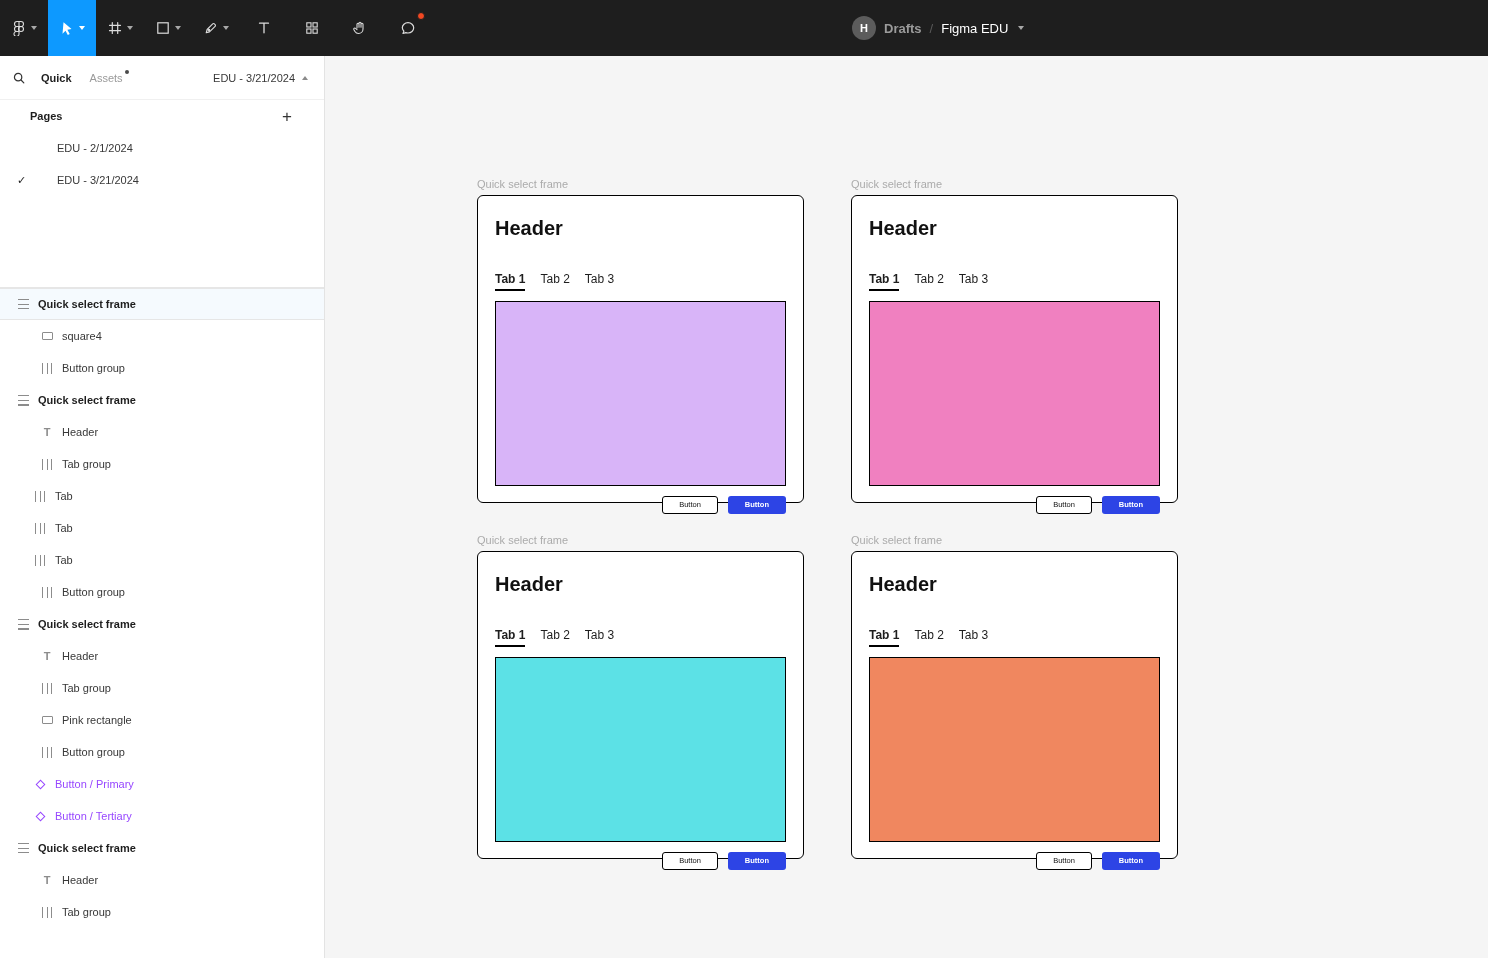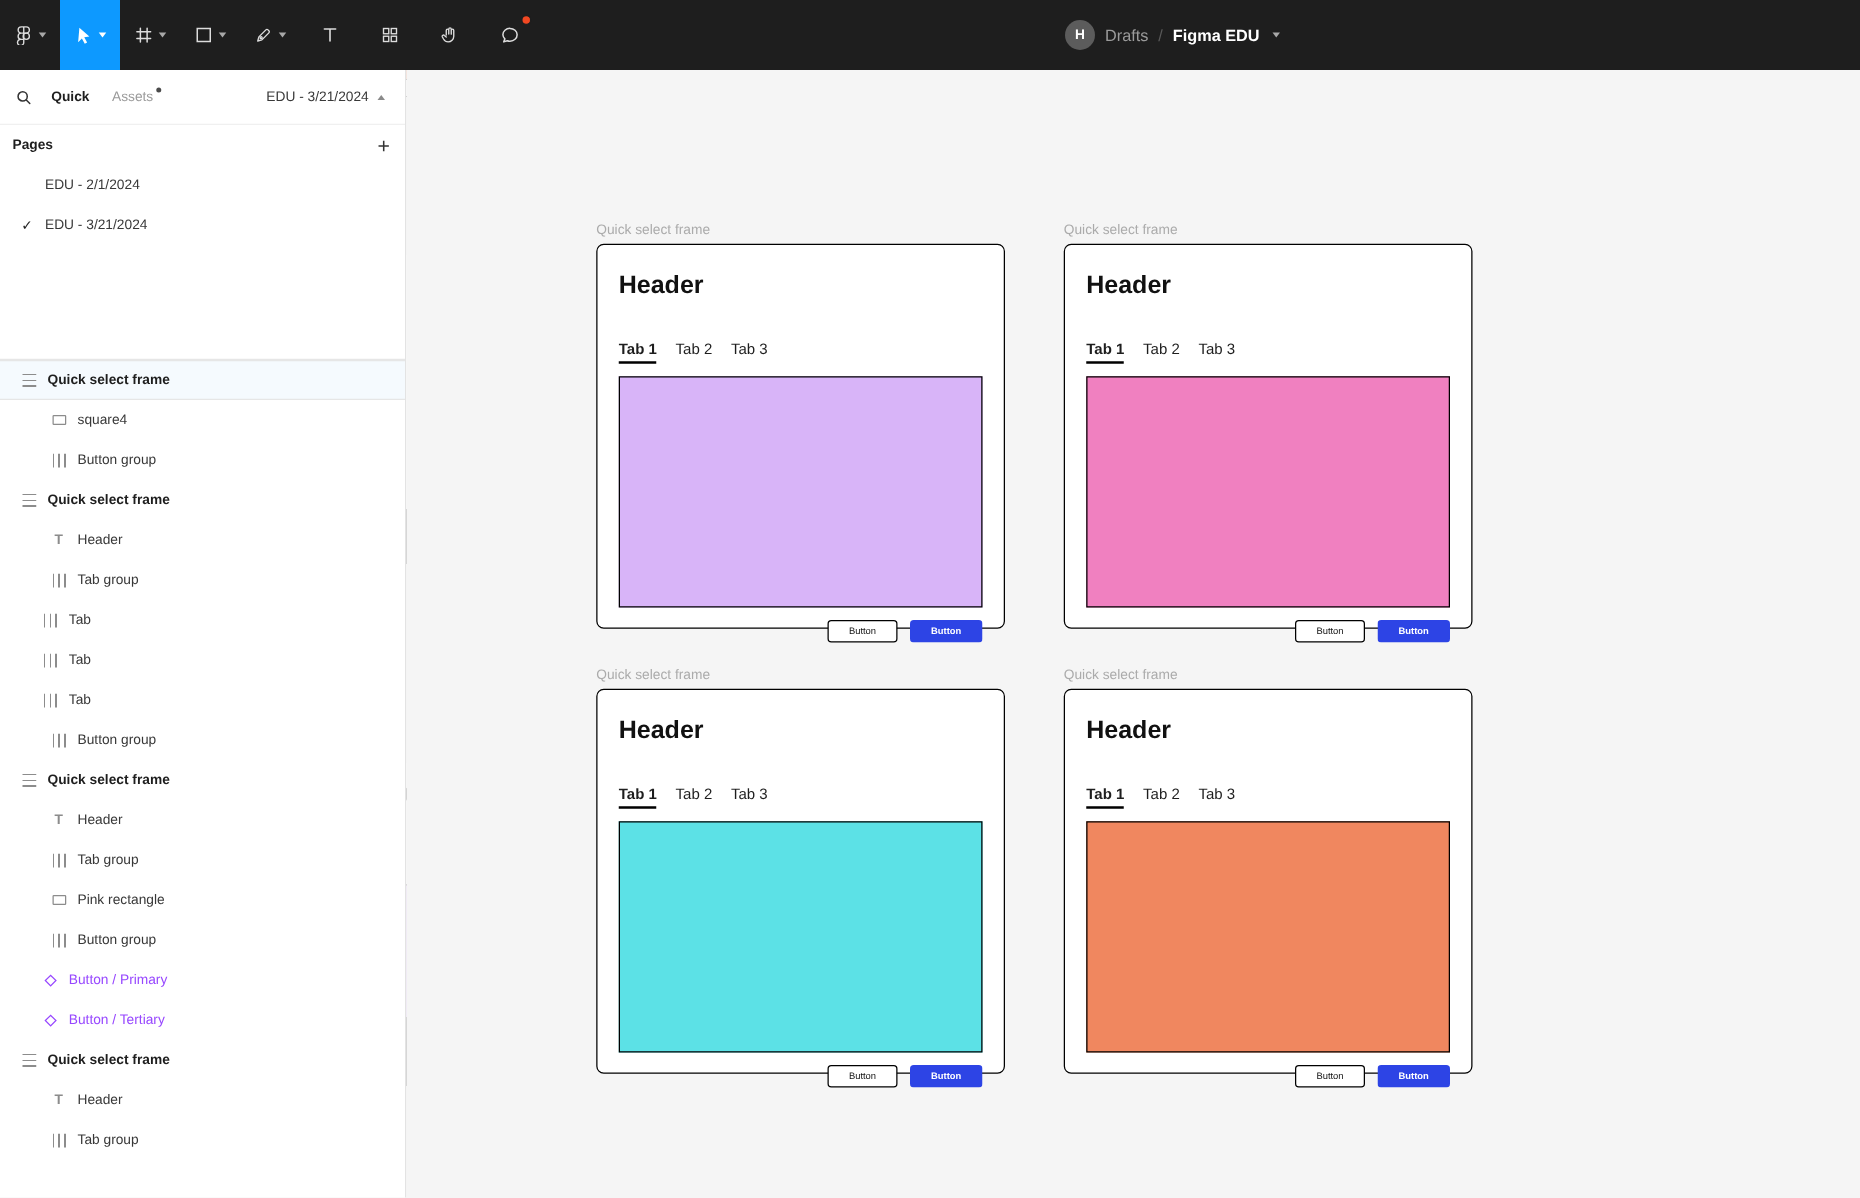--- a/index.html
+++ b/index.html
@@ -15,43 +15,43 @@
   .tool.selected{background:#0D99FF;}
   .tool-icon{display:flex;align-items:center;justify-content:center;}
   .chev-down{width:0;height:0;border-left:3.5px solid transparent;border-right:3.5px solid transparent;
     border-top:4px solid #a8a8a8;margin-left:1px;}
   .tool.selected .chev-down{border-top-color:#fff;}
   .badge{position:absolute;top:12px;right:7px;width:8px;height:8px;border-radius:50%;
     background:#F24822;border:1.5px solid #1E1E1E;}
   .file-info{position:absolute;left:852px;top:0;height:56px;display:flex;align-items:center;gap:8px;}
   .avatar{width:24px;height:24px;border-radius:50%;background:#5c5c5c;color:#fff;font-size:11px;
     display:flex;align-items:center;justify-content:center;font-weight:600;}
-  .crumb-drafts{color:#9b9b9b;font-size:13px;cursor:pointer;}
+  .crumb-drafts{color:#9b9b9b;font-size:13px;cursor:pointer;font-weight:bold;}
   .crumb-sep{color:#5a5a5a;font-size:13px;}
-  .file-name{color:#fff;font-size:13px;font-weight:700;cursor:pointer;}
+  .file-name{color:#fff;font-size:13px;font-weight:400;cursor:pointer;}
   .chev-file{width:0;height:0;border-left:3.5px solid transparent;border-right:3.5px solid transparent;
     border-top:4px solid #a8a8a8;margin-left:2px;cursor:pointer;}
 
   
   .sidebar{position:fixed;top:56px;left:0;width:325px;bottom:0;background:#fff;
     border-right:1px solid #E3E3E3;display:flex;flex-direction:column;font-size:11px;color:#333;}
   .sidebar-header{height:44px;display:flex;align-items:center;padding:0 12px;gap:8px;
     flex:0 0 auto;border-bottom:1px solid #F0F0F0;}
   .search-btn{display:flex;align-items:center;cursor:pointer;margin-right:2px;}
   .side-tab{font-size:11px;color:#9a9a9a;font-weight:500;cursor:pointer;padding:4px 5px;position:relative;}
   .side-tab.active{color:#1e1e1e;font-weight:600;}
   .assets-dot{position:absolute;top:2px;right:-1px;width:4px;height:4px;border-radius:50%;background:#4a4a4a;}
   .page-indicator{margin-left:auto;display:flex;align-items:center;gap:7px;color:#383838;cursor:pointer;padding-right:4px;}
   .caret-up{width:0;height:0;border-left:3.5px solid transparent;border-right:3.5px solid transparent;
     border-bottom:4px solid #8a8a8a;}
 
   .pages-section{height:188px;display:flex;flex-direction:column;border-bottom:1px solid #E6E6E6;flex:0 0 auto;}
-  .pages-header{height:32px;display:flex;align-items:center;padding:0 10px;font-weight:600;color:#1e1e1e;}
+  .pages-header{height:32px;display:flex;align-items:center;padding:0 30px;font-weight:600;color:#1e1e1e;}
   .plus-btn{margin-left:auto;font-size:17px;font-weight:300;color:#333;cursor:pointer;line-height:1;padding:0 2px;}
-  .page-row{height:32px;display:flex;align-items:center;padding-left:36px;position:relative;cursor:pointer;flex:0 0 auto;}
+  .page-row{height:32px;display:flex;align-items:center;padding-left:57px;position:relative;cursor:pointer;flex:0 0 auto;}
   .page-row .check{position:absolute;left:17px;font-size:11px;color:#1e1e1e;}
   .page-label{color:#383838;}
 
   .layers-list{flex:1;overflow:hidden;}
   .layer-row{height:32px;display:flex;align-items:center;padding-left:17px;cursor:pointer;}
   .layer-row.indent-1{padding-left:41px;}
   .layer-row.indent-2{padding-left:34px;}
   .layer-row.bold .layer-label{font-weight:600;color:#1e1e1e;}
   .layer-row.hovered{background:#F5FAFE;box-shadow:inset 0 1px 0 #E6E6E6, inset 0 -1px 0 #E6E6E6;}
   .layer-icon{width:12px;height:12px;margin-right:9px;flex:0 0 auto;display:flex;align-items:center;justify-content:center;}

